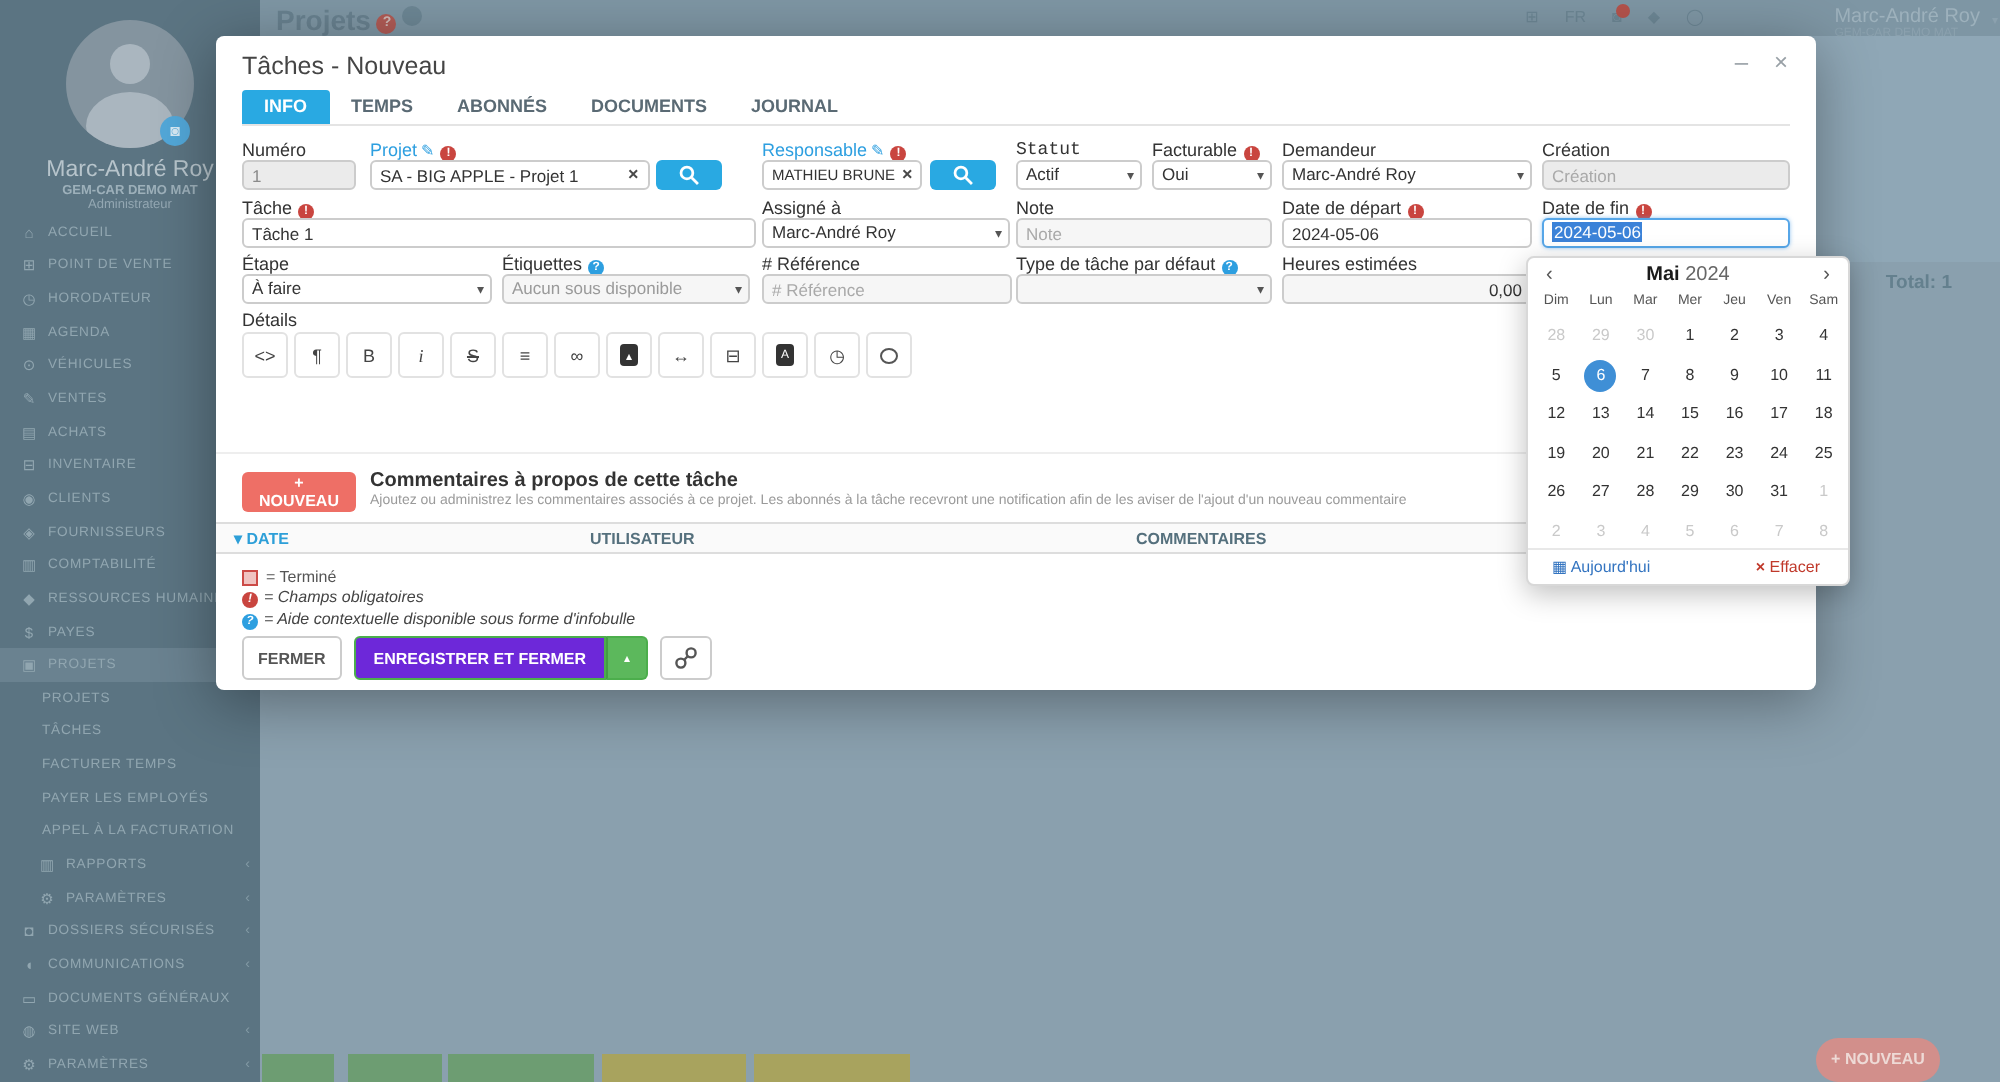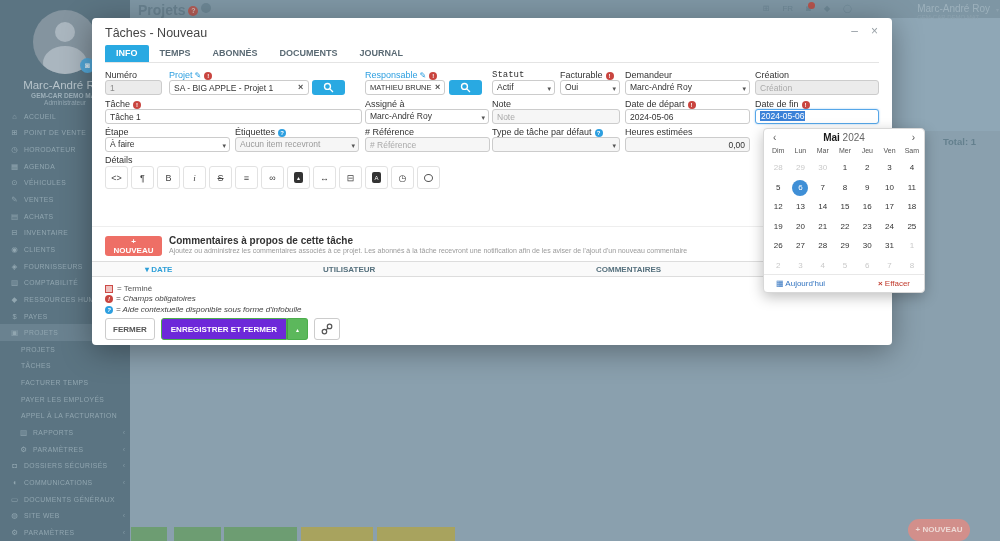--- a/index.html
+++ b/index.html
@@ -41,21 +41,21 @@
   .sb-nav{left:0;top:108px;width:130px;}
   .sb-item{display:flex;align-items:center;height:16.65px;color:#91a6b0;cursor:pointer;}
   .sb-item.active{background:#6a8290;}
   .sb-ic{width:13px;margin-left:8px;font-size:7.5px;text-align:center;flex:none;}
   .sb-item.sub .sb-ic{margin-left:17px;}
   .sb-item.sub.noic{padding-left:18px;}
   .sb-lb{font-size:6.8px;letter-spacing:.4px;margin-left:3px;white-space:nowrap;}
   .sb-ch{margin-left:auto;padding-right:5px;font-size:7px;color:#8299a4;}
 
   
-  .modal{left:92px;top:18px;width:800px;height:327px;background:#fff;border-radius:4px;
+  .modal{left:108px;top:18px;width:800px;height:327px;background:#fff;border-radius:4px;
          box-shadow:0 6px 30px rgba(0,0,0,.35);}
   .m-title{left:13px;top:8px;font-size:12.5px;color:#454545;}
   .m-min{right:34px;top:6px;font-size:12px;color:#98a0a6;cursor:pointer;}
   .m-close{right:14px;top:6px;font-size:12px;color:#98a0a6;cursor:pointer;}
   .tabs{left:13px;top:27px;right:13px;height:18px;border-bottom:1px solid #e4e4e4;display:flex;}
   .tab{padding:0 11px;font-size:9px;font-weight:bold;color:#5a6a74;line-height:17px;cursor:pointer;}
   .tab.active{background:#29a9e2;color:#fff;border-radius:2px 2px 0 0;}
 
   .lbl{position:absolute;font-size:9px;color:#333;white-space:nowrap;}
   .lbl .blue{color:#2d9fe0;}
@@ -88,21 +88,21 @@
   .tb-bubble{width:11px;height:8px;border:1px solid #555;border-radius:50%;}
   .tb-i{font-style:italic;font-family:"Liberation Serif",serif;}
   .tb-s{text-decoration:line-through;}
 
   .comments{left:0;top:208px;right:0;border-top:1px solid #eee;}
   .cmt-new{position:absolute;left:13px;top:9px;width:57px;height:20px;background:#ee6f66;border:none;
      border-radius:3px;color:#fff;font-size:8px;font-weight:bold;cursor:pointer;font-family:"Liberation Sans",sans-serif;}
   .cmt-title{position:absolute;left:77px;top:8px;font-size:10px;font-weight:bold;color:#333;}
   .cmt-desc{position:absolute;left:77px;top:20px;right:14px;font-size:7px;color:#9a9a9a;}
   .cmt-table{position:absolute;left:0;top:34px;width:800px;height:16px;background:#fafafa;
-     border-top:1px solid #ddd;border-bottom:1px solid #ddd;display:grid;grid-template-columns:178px 273px 1fr;padding-left:44px;}
+     border-top:1px solid #ddd;border-bottom:1px solid #ddd;display:grid;grid-template-columns:178px 273px 1fr;}
   .cmt-th{font-size:8px;font-weight:bold;color:#55707d;line-height:15px;padding-left:9px;}
   .cmt-th.sorted{color:#2d9fd8;}
 
   .legend-row{position:absolute;left:13px;top:57px;display:flex;align-items:center;font-size:8px;color:#555;}
   .legend-sq{width:8px;height:8px;background:#f0c3c1;border:1px solid #cc4b47;margin-right:4px;}
   .note-line{position:absolute;left:13px;font-size:8px;font-style:italic;color:#444;}
 
   .m-footer{left:13px;top:300px;display:flex;align-items:center;}
   .btn-fermer{height:22px;padding:0 7px;background:#fff;border:1px solid #ccc;border-radius:3px;
      font-size:8px;font-weight:bold;color:#555;cursor:pointer;font-family:"Liberation Sans",sans-serif;}
@@ -342,21 +342,21 @@
     <div class="lbl" style="left:533px;top:81px;"><span>Date de départ</span><span class="req">!</span></div>
     <input class="inp" style="left: 533px; top: 91px; width: 125px;" value="2024-05-06">
 
     <div class="lbl" style="left:663px;top:81px;"><span>Date de fin</span><span class="req">!</span></div>
     <div class="inp inp-focus" style="left:663px;top:91px;width:124px;line-height:13px;"><span class="sel-text">2024-05-06</span></div>
 
     <div class="lbl" style="left:13px;top:109px;"><span>Étape</span></div>
     <div class="sel" style="left:13px;top:119px;width:125px;"><span>À faire</span><span class="caret">▾</span></div>
 
     <div class="lbl" style="left:143px;top:109px;"><span>Étiquettes</span><span class="help">?</span></div>
-    <div class="sel lt" style="left:143px;top:119px;width:124px;"><span>Aucun item recevront</span><span class="caret">▾</span></div>
+    <div class="sel lt" style="left:143px;top:119px;width:124px;"><span>Aucun sous disponible</span><span class="caret">▾</span></div>
 
     <div class="lbl" style="left:273px;top:109px;"><span># Référence</span></div>
     <input class="inp lt" style="left: 273px; top: 119px; width: 125px;" placeholder="# Référence">
 
     <div class="lbl" style="left:400px;top:109px;"><span>Type de tâche par défaut</span><span class="help">?</span></div>
     <div class="sel lt" style="left:400px;top:119px;width:128px;"><span></span><span class="caret">▾</span></div>
 
     <div class="lbl" style="left:533px;top:109px;"><span>Heures estimées</span></div>
     <input class="inp lt num-right" style="left: 533px; top: 119px; width: 125px;" value="0,00">
 

